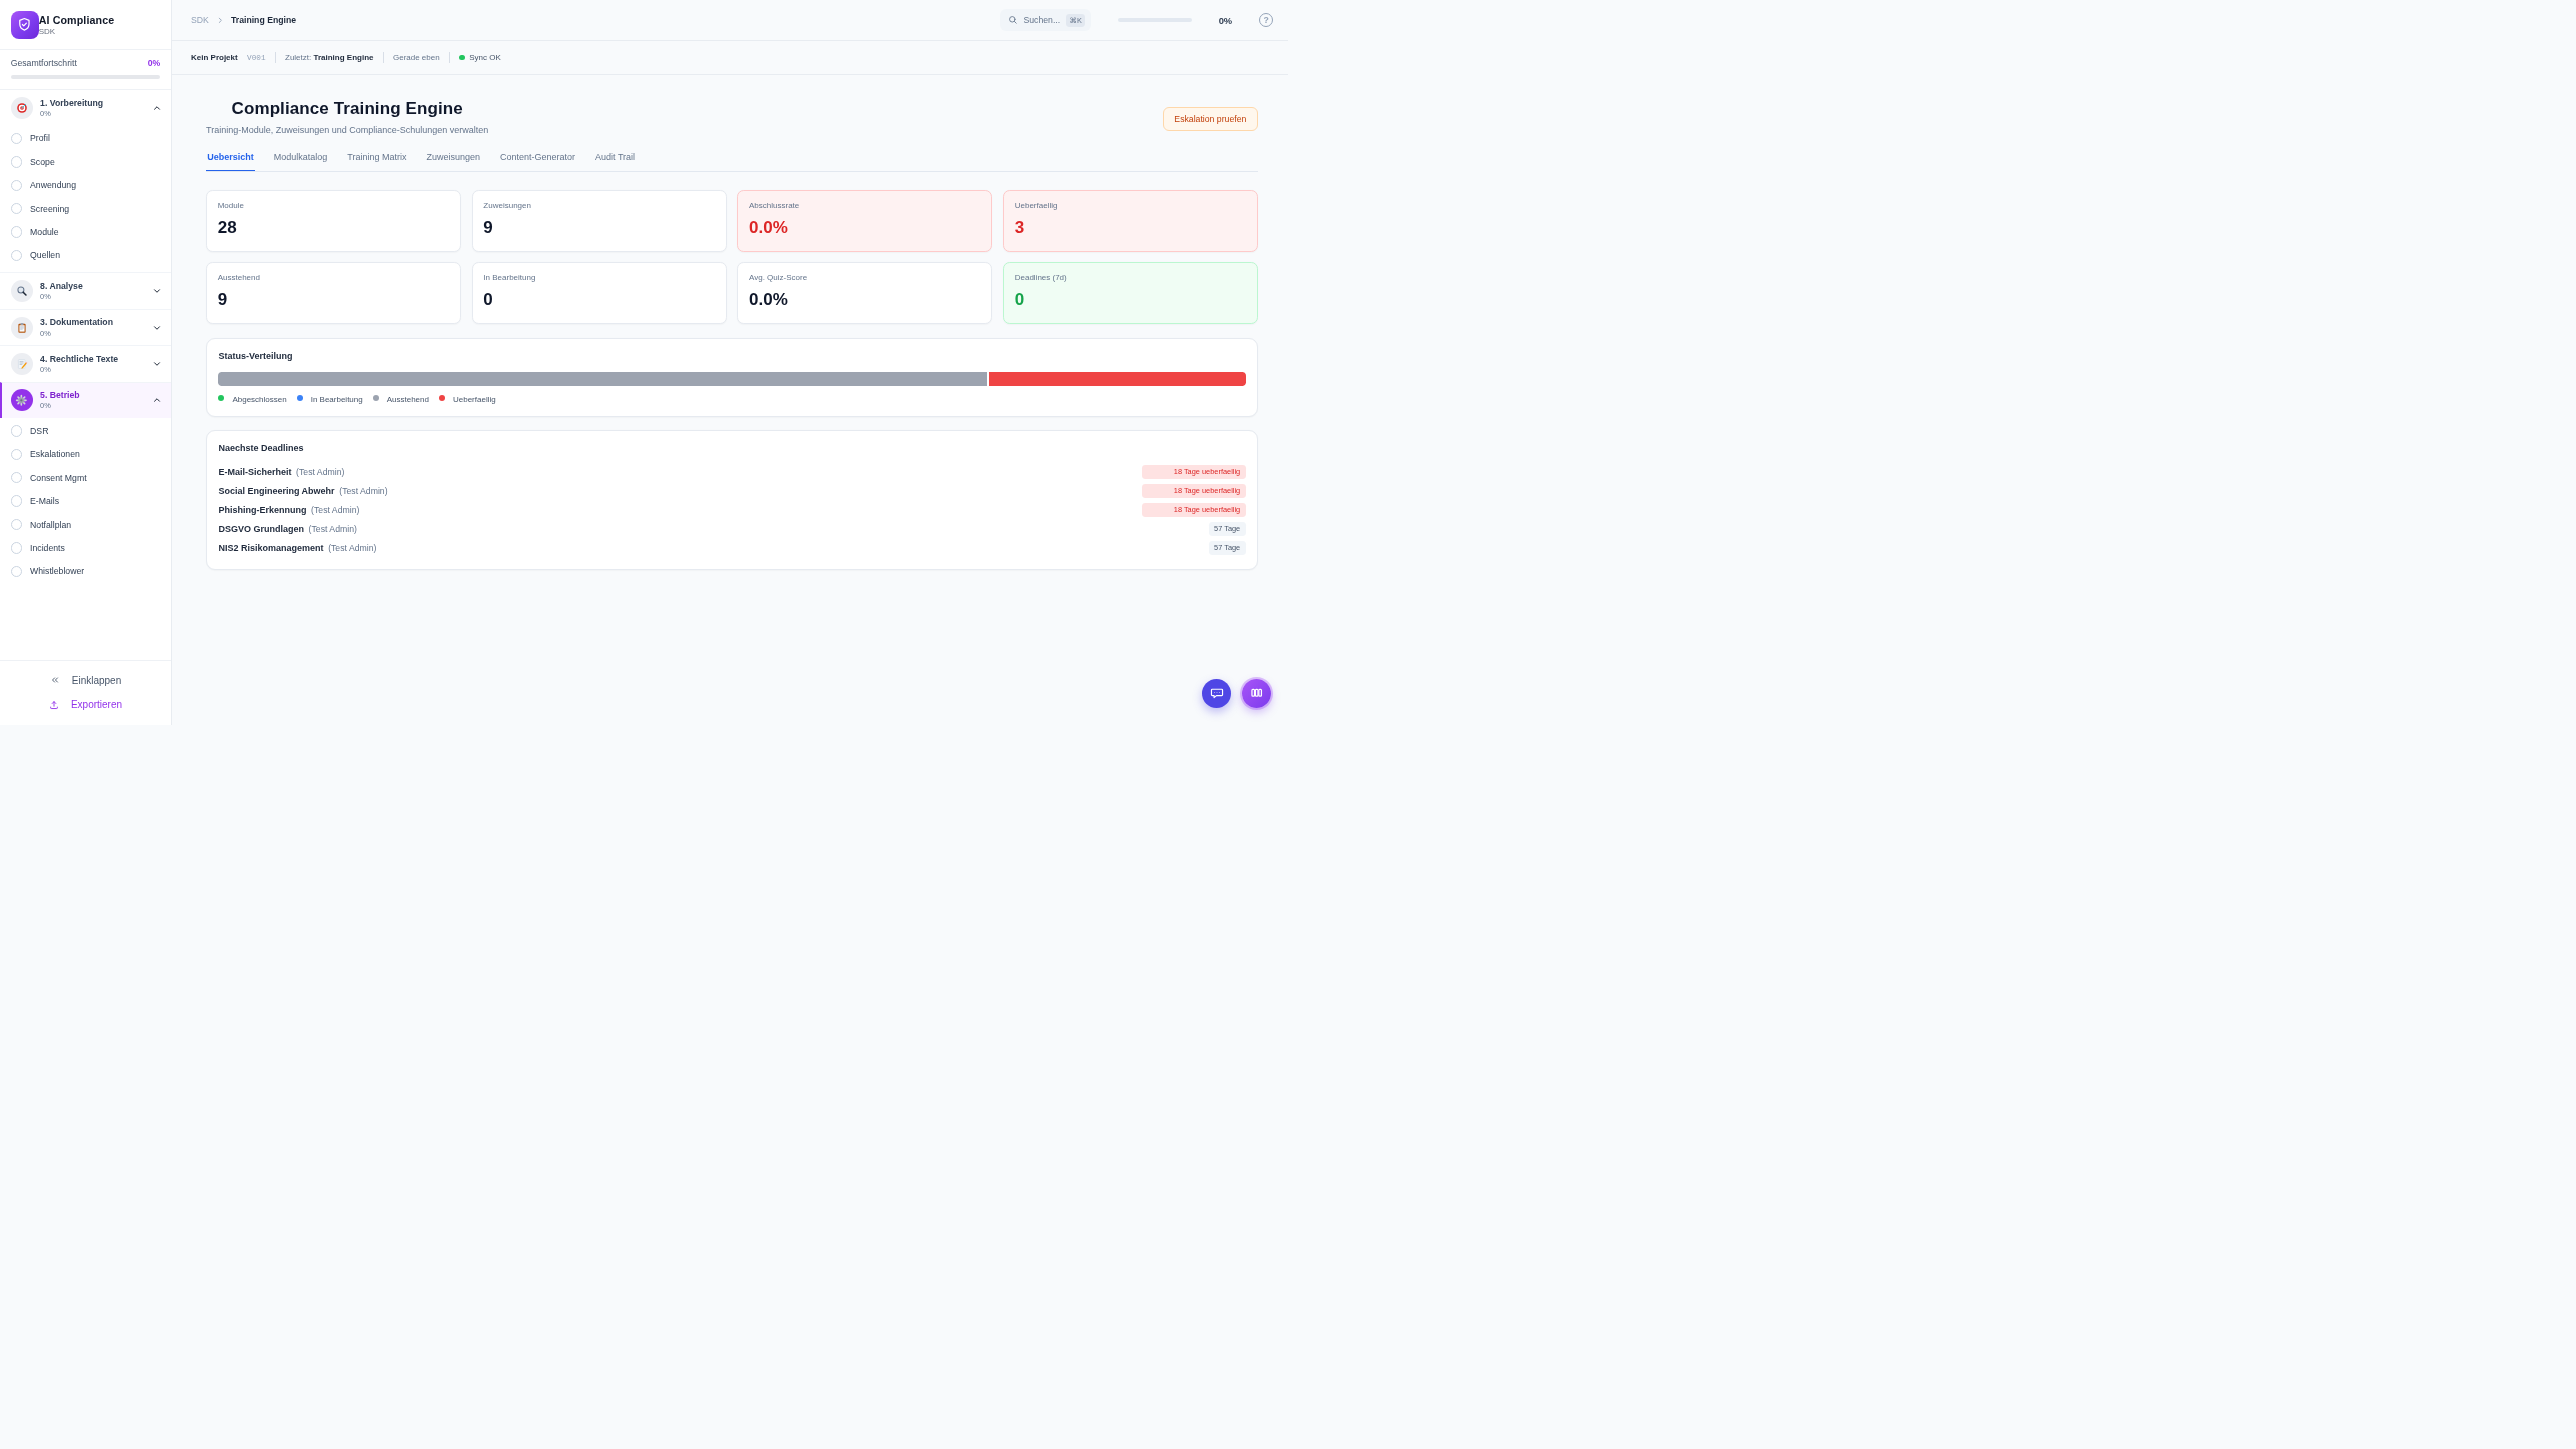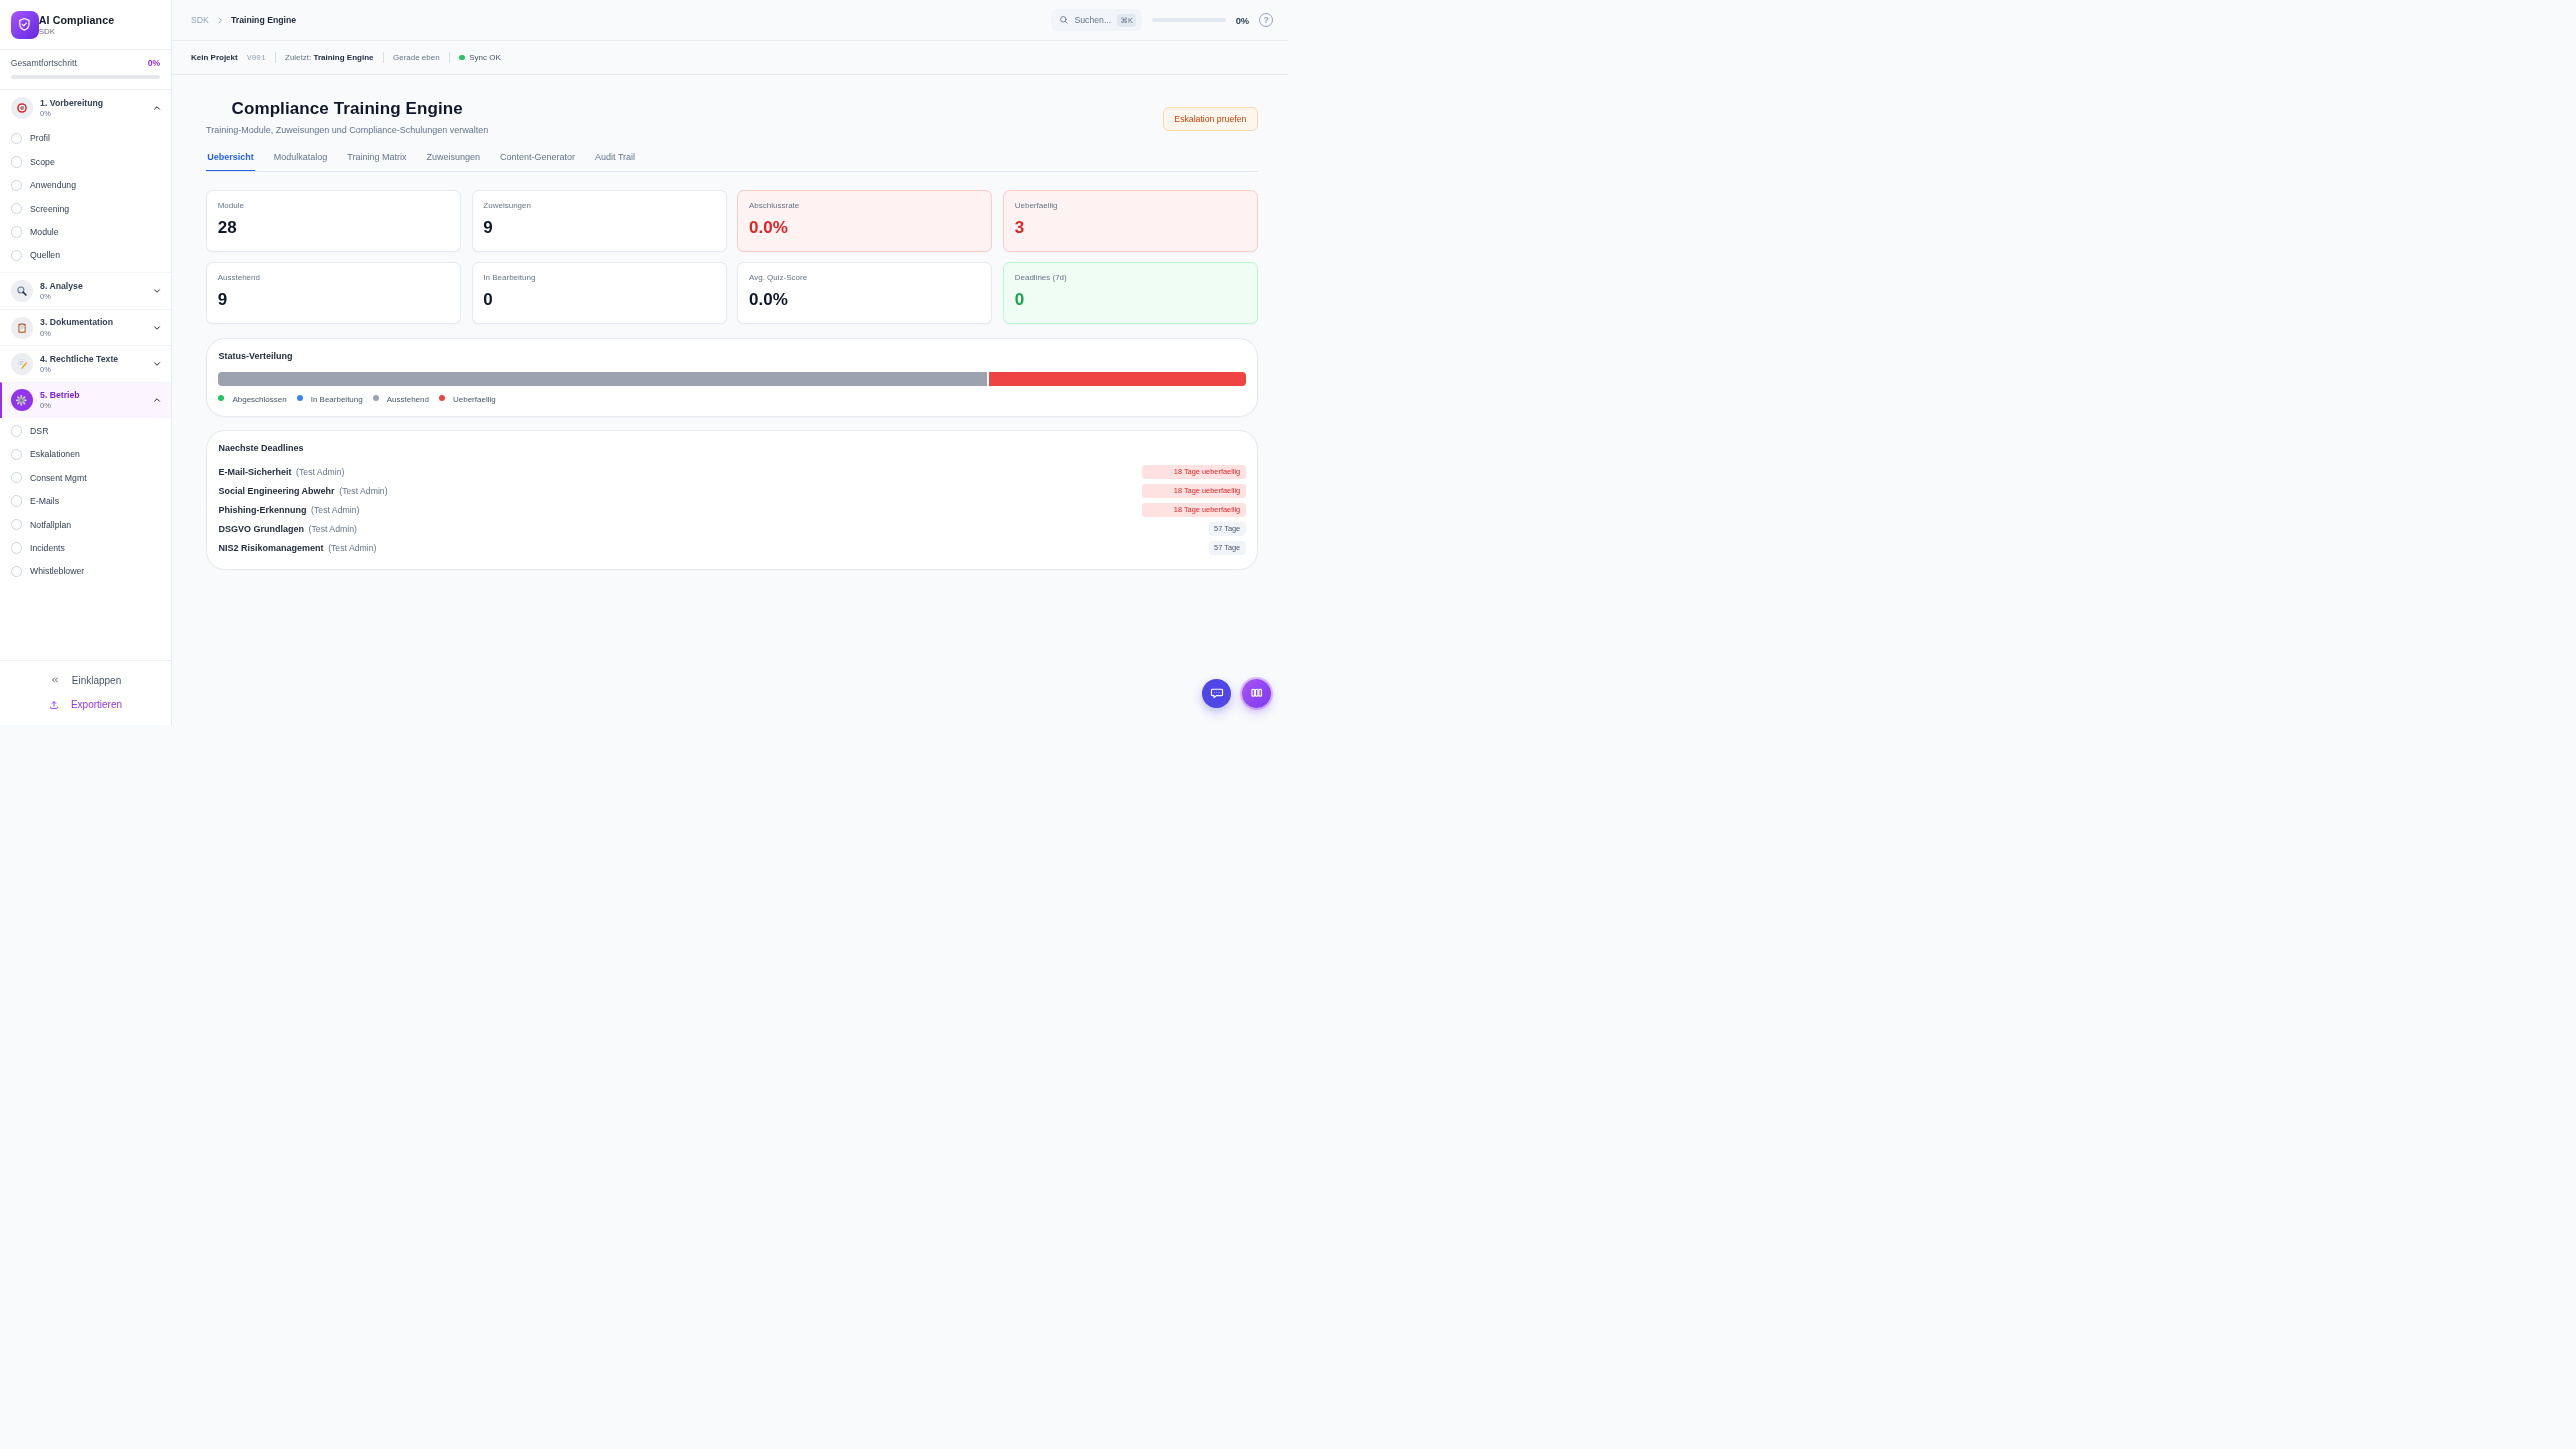--- a/index.html
+++ b/index.html
@@ -39,21 +39,21 @@
   .sfbtn.collapse { color:#475569; }
   .sfbtn.export { color:#9333EA; }
 
   
   .main { flex:1; display:flex; flex-direction:column; position:relative; height:100%; overflow:hidden; }
   .topbar { height:40px; min-height:40px; display:flex; align-items:center; padding:0 14.8px 0 19px; }
   .crumbs { display:flex; align-items:center; gap:6.7px; font-size:8.7px; }
   .crumb-root { color:#94A3B8; }
   .crumb-sep { color:#94A3B8; display:flex; }
   .crumb-cur { color:#1E293B; font-weight:bold; }
-  .top-right { margin-left:auto; display:flex; align-items:center; gap:10px; }
+  .top-right { margin-left:auto; display:flex; align-items:center; gap:27px; }
   .search { display:flex; align-items:center; gap:6px; background:#F1F5F9; border-radius:6px; padding:4.7px 5.4px 4.7px 8px; min-width:70px; cursor:text; }
   .search-ph { font-size:8.7px; color:#64748B; }
   .kbd { font-size:7.4px; color:#64748B; background:#E2E8F0; border-radius:3.4px; padding:2px 3.4px; }
   .hdr-progress { width:74px; height:4px; background:#E2E8F0; border-radius:2px; }
   .hdr-pct { font-size:9.4px; font-weight:bold; color:#334155; }
   .help { width:14px; height:14px; border-radius:50%; border:1.3px solid #94A3B8; color:#94A3B8; font-size:8.7px; font-weight:bold; display:flex; align-items:center; justify-content:center; cursor:pointer; }
 
   .statusbar { height:35px; min-height:23px; display:flex; align-items:center; gap:9.4px; padding:0 19px; border-top:0.7px solid #E8ECF1; border-bottom:0.7px solid #E8ECF1; background:#F8FAFC; font-size:8px; }
   .sb-project { color:#1E293B; font-weight:bold; }
   .sb-version { color:#94A3B8; font-family:"Liberation Mono", monospace; font-size:7.7px; }
@@ -76,21 +76,21 @@
 
   .stats-grid { display:grid; grid-template-columns:repeat(4,1fr); gap:10.7px; margin-top:18px; }
   .stat-card { background:#FFFFFF; border:0.7px solid #E6EAF0; border-radius:6.7px; padding:10px 10.7px; height:62px; box-shadow:0 0.7px 1.3px rgba(15,23,42,.03); }
   .stat-label { font-size:8px; color:#64748B; }
   .stat-value { font-size:17px; font-weight:bold; color:#0F172A; margin-top:8px; }
   .stat-card.danger { background:#FEF2F2; border-color:#FECACA; }
   .stat-card.danger .stat-value { color:#DC2626; }
   .stat-card.success { background:#F0FDF4; border-color:#BBF7D0; }
   .stat-card.success .stat-value { color:#16A34A; }
 
-  .panel { background:#FFFFFF; border:0.7px solid #E6EAF0; border-radius:19px; box-shadow:0 0.7px 1.3px rgba(15,23,42,.03); margin-top:13.4px; padding:12px 11.4px; }
+  .panel { background:#FFFFFF; border:0.7px solid #E6EAF0; border-radius:9px; box-shadow:0 0.7px 1.3px rgba(15,23,42,.03); margin-top:13.4px; padding:12px 11.4px; }
   .panel-title { font-size:9px; font-weight:bold; color:#1E293B; }
   .dist-bar { display:flex; margin-top:11.4px; height:14px; border-radius:3.4px; overflow:hidden; gap:2px; }
   .seg { height:100%; }
   .seg.gray { background:#9CA3AF; border-radius:3.4px 0 0 3.4px; }
   .seg.red { background:#EF4444; border-radius:0 3.4px 3.4px 0; }
   .legend { display:flex; gap:10px; margin-top:8.7px; }
   .legend-item { display:flex; align-items:flex-start; gap:8px; font-size:8px; color:#475569; }
   .ldot { width:6px; height:6px; border-radius:50%; }
 
   .dl-rows { margin-top:9.4px; }

